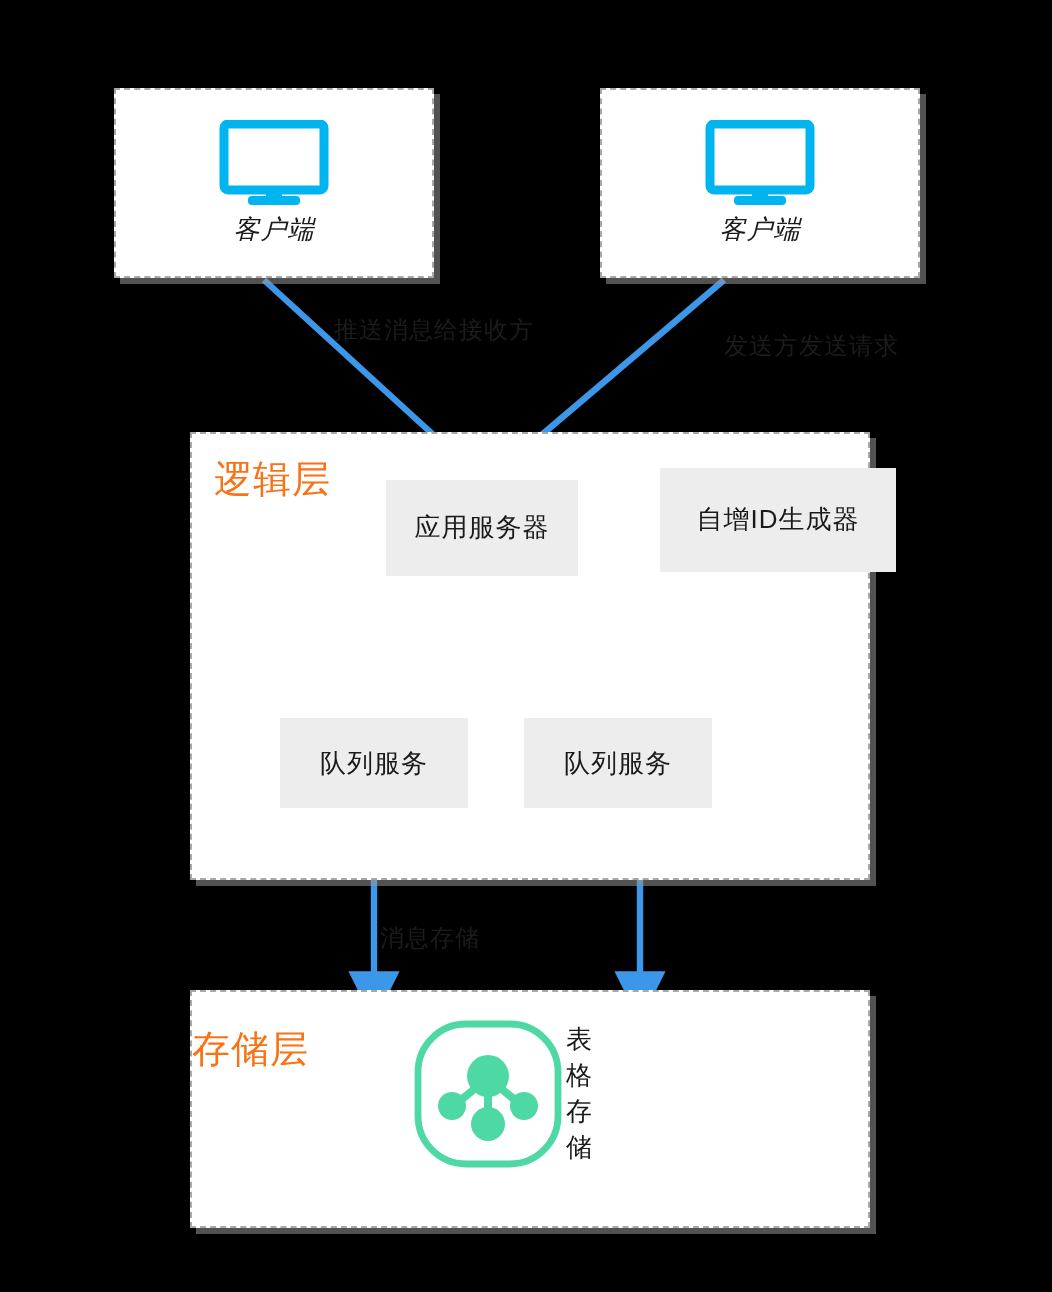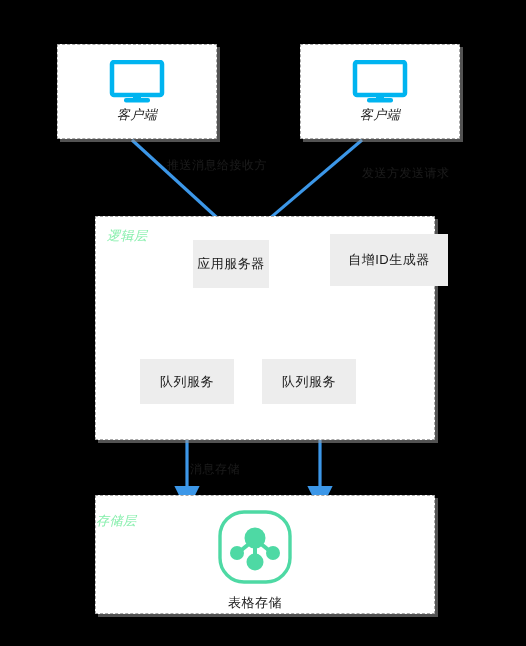--- a/index.html
+++ b/index.html
@@ -29,25 +29,24 @@
   
   .panel {
     position: absolute;
     background: #FFFFFF;
     border: 1px dashed #A8A8A8;
     box-shadow: 3px 3px 0 0 rgba(150,150,150,0.55);
     box-sizing: border-box;
   }
   .panel-title {
     position: absolute;
-    font-size: 13px;
-    color: #86efac;
+    font-size: 19px;
+    color: #f97316;
     white-space: nowrap;
     letter-spacing: 0.5px;
-    font-style: italic;
   }
   
   .client-card {
     position: absolute;
     width: 160px;
     height: 95px;
     background: #FFFFFF;
     border: 1px dashed #A8A8A8;
     box-shadow: 3px 3px 0 0 rgba(150,150,150,0.55);
     box-sizing: border-box;
@@ -84,23 +83,21 @@
     position: absolute;
     font-size: 12px;
     color: #1C1C1C;
     white-space: nowrap;
     letter-spacing: 0.5px;
   }
   
   .store-icon-wrap {
     position: absolute;
     display: flex;
-    flex-direction: column;
-    align-items: center;
-    font-family: Liberation Mono, monospace;
+    flex-direction: row;
   }
   .store-caption {
     font-size: 13px;
     color: #1A1A1A;
     margin-top: 3px;
     letter-spacing: 0.5px;
   }
 </style>
 </head>
 <body>
@@ -152,21 +149,21 @@
         <rect x="24" y="34" width="8" height="5" fill="#00B4F0"></rect>
         <rect x="15" y="38" width="26" height="4.5" rx="2" fill="#00B4F0"></rect>
       </svg>
     </span>
     <span class="client-label">客户端</span>
   </div>
 
   <div class="panel" style="left:95px; top:216px; width:340px; height:224px;"></div>
   <div class="panel-title" style="left:107px; top:227px;">逻辑层</div>
 
-  <div class="node-box" style="left:193px; top:240px; width:76px; height:48px;">
+  <div class="node-box" style="left:193px; top:240px; width:96px; height:48px;">
     <span>应用服务器</span>
   </div>
 
   <div class="node-box" style="left:330px; top:234px; width:118px; height:52px;">
     <span>自增ID生成器</span>
   </div>
 
   <div class="node-box" style="left:140px; top:359px; width:94px; height:45px;">
     <span>队列服务</span>
   </div>

